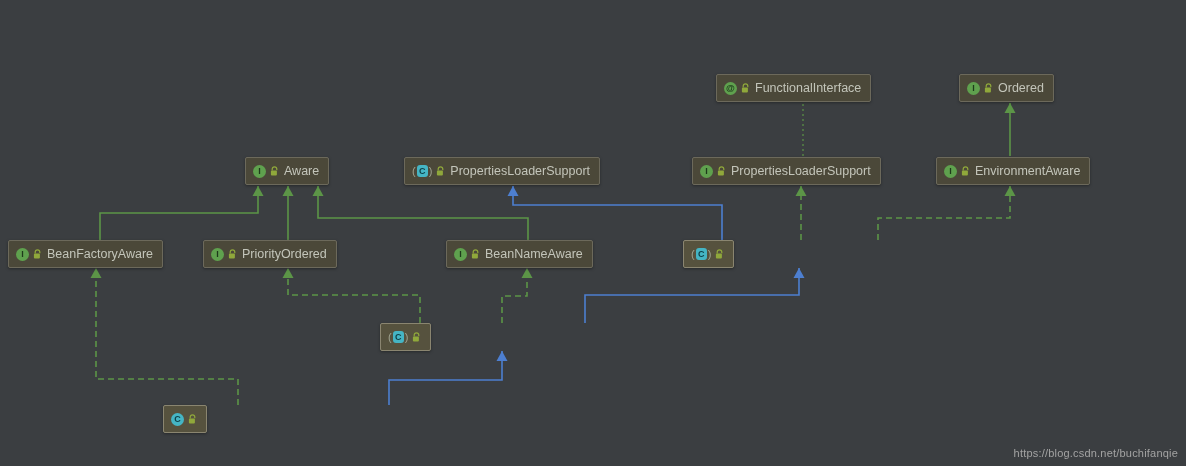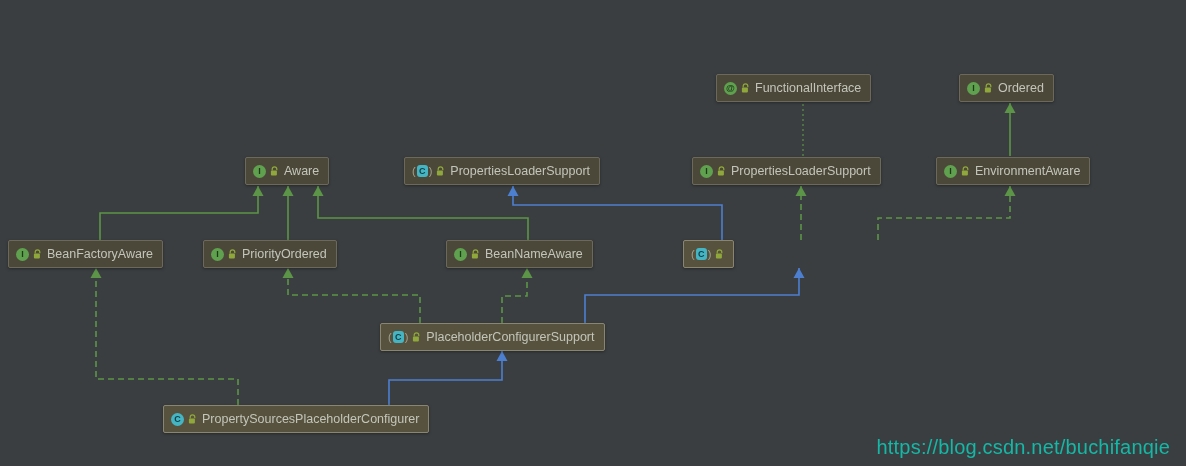--- a/index.html
+++ b/index.html
@@ -32,22 +32,22 @@
     width:13px;height:13px;border-radius:50%;font-size:9px;line-height:1;
   }
   .ticon.iface i,.ticon.annotation i{background:#5FA14E;color:#1E3A1B;}
   .ticon.cls i{background:#45B5C4;color:#0C3F46;}
   .ticon.abstract i{background:#45B5C4;color:#0C3F46;border-radius:3px;width:11px;height:12px;margin:0 1px;}
   .ticon.abstract::before{content:"(";color:#9FA390;font-size:11px;font-weight:normal;}
   .ticon.abstract::after{content:")";color:#9FA390;font-size:11px;font-weight:normal;}
   .lock{display:inline-flex;flex:none;align-items:center;margin-left:-1px;}
   .label{pointer-events:none;}
   #watermark{
-    position:absolute;right:16px;bottom:7px;z-index:3;
-    color:#14b8a6;font-size:20px;letter-spacing:0.2px;
+    position:absolute;right:8px;bottom:7px;z-index:3;
+    color:#a3a3a3;font-size:11px;letter-spacing:0.2px;
   }
 </style>
 </head>
 <body>
 
 <div id="canvas">
   <svg id="edges" width="1186" height="466">
       <polyline points="100,240 100,213 258,213 258,186" class="edge e-green"></polyline>
       <path d="M258 186 L252.5 196 L263.5 196 Z" class="arr a-green"></path>
       <polyline points="288,240 288,186" class="edge e-green"></polyline>
@@ -207,30 +207,28 @@
   <div class="node hl" style="left:380px;top:323px">
     <span class="ticon abstract">
         <i>C</i>
       </span>
     <span class="lock">
         <svg width="9" height="11" viewBox="0 0 9 11">
           <path d="M2.2 4.6 V3.1 a2.3 2.3 0 0 1 4.6 0 V4.2" fill="none" stroke="#90A83B" stroke-width="1.2"></path>
           <rect x="0.9" y="4.6" width="6" height="5" rx="1" fill="#90A83B"></rect>
         </svg>
       </span>
-    <span class="label">PlaceholderConfigurerSupport</span>
   </div>
 
   <div class="node hl" style="left:163px;top:405px">
     <span class="ticon cls">
         <i>C</i>
       </span>
     <span class="lock">
         <svg width="9" height="11" viewBox="0 0 9 11">
           <path d="M2.2 4.6 V3.1 a2.3 2.3 0 0 1 4.6 0 V4.2" fill="none" stroke="#90A83B" stroke-width="1.2"></path>
           <rect x="0.9" y="4.6" width="6" height="5" rx="1" fill="#90A83B"></rect>
         </svg>
       </span>
-    <span class="label">PropertySourcesPlaceholderConfigurer</span>
   </div>
 
   <div id="watermark">https://blog.csdn.net/buchifanqie</div>
 </div>
 
 </body></html>

